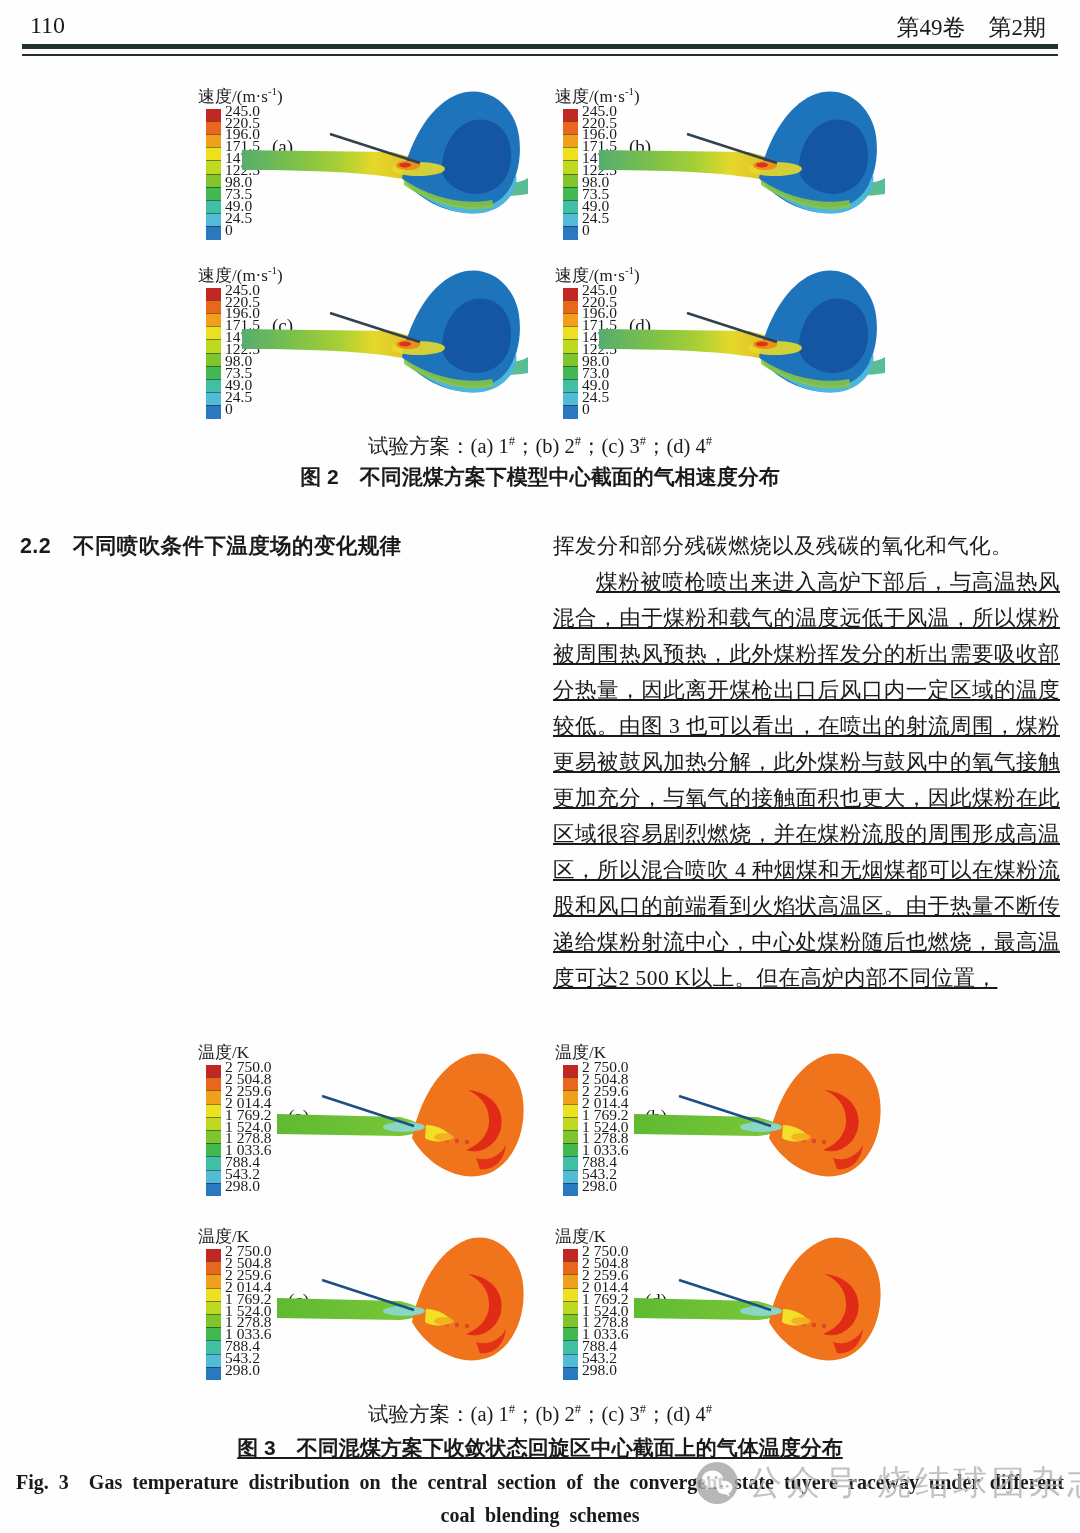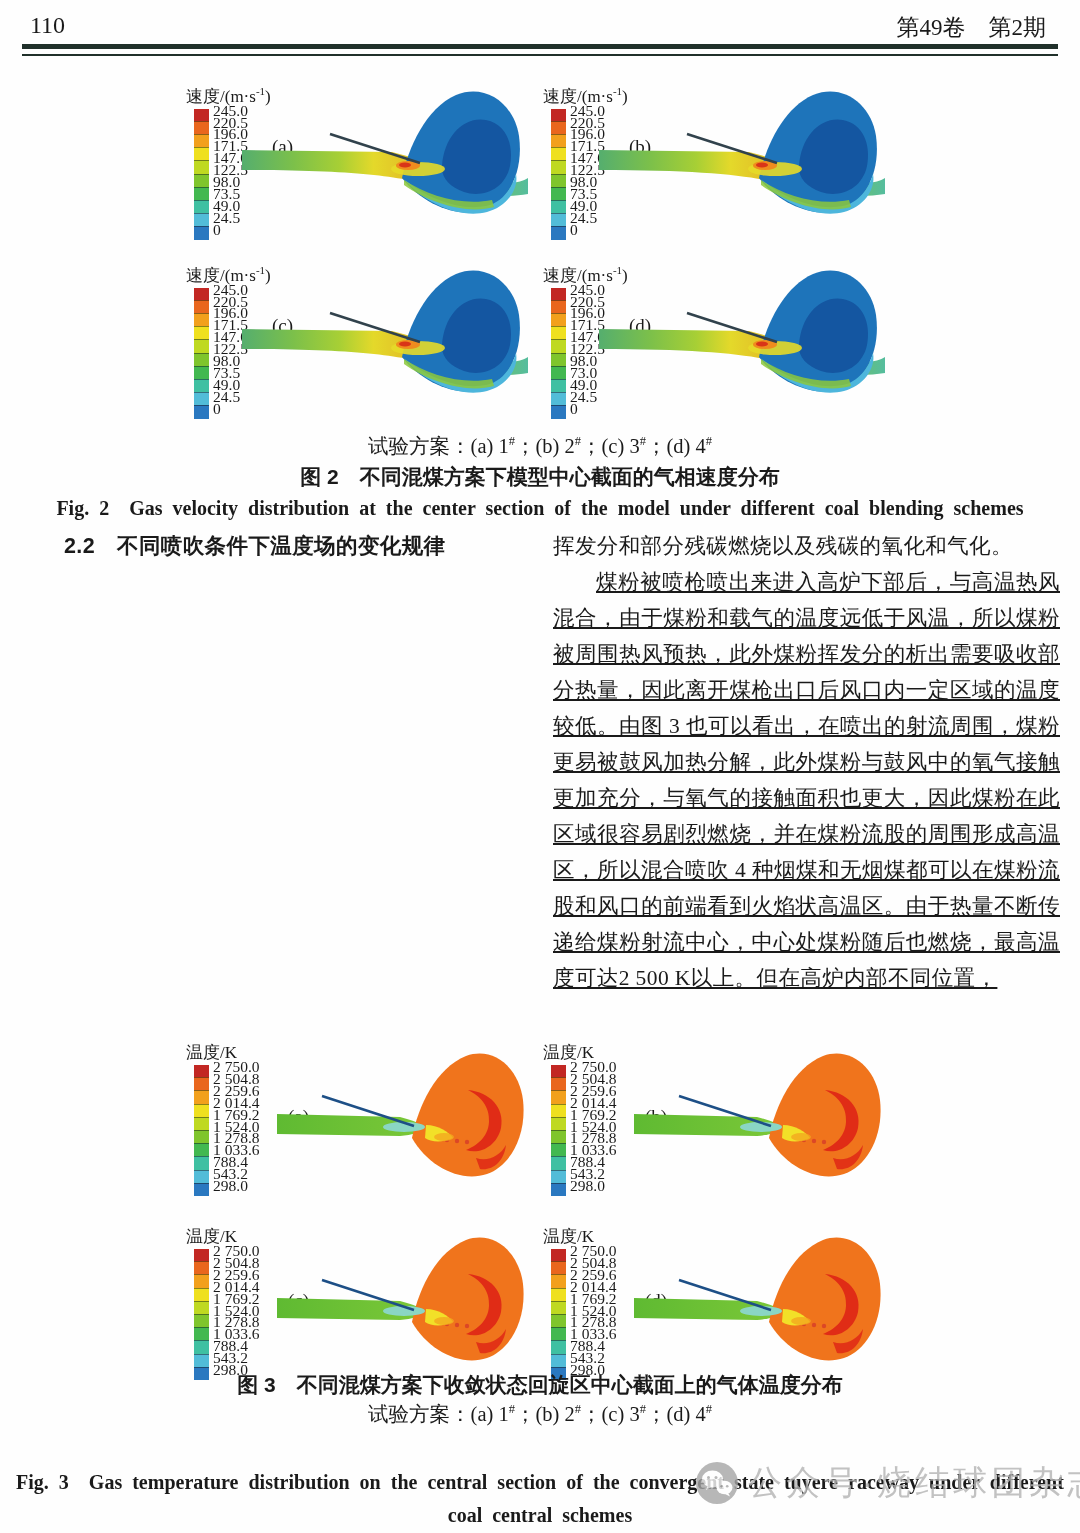--- a/index.html
+++ b/index.html
@@ -16,50 +16,50 @@
 
   
   .fig-grid{position:absolute;left:184px;width:714px;}
   #fig2-grid{top:78px;height:350px;}
   #fig3-grid{top:1040px;height:358px;}
   .panel{position:absolute;width:354px;height:174px;}
   .pos-a{left:0;top:0;} .pos-b{left:357px;top:0;}
   .pos-c{left:0;top:179px;} .pos-d{left:357px;top:179px;}
   #fig3-grid .pos-c{top:184px}#fig3-grid .pos-d{top:184px}
 
-  .legend{position:absolute;left:2px;top:3px;}
+  .legend{position:absolute;left:14px;top:3px;}
   .legend-title{font-size:17px;line-height:20px;white-space:nowrap;}
   .legend-title sup{font-size:11px;}
   .legend-row{display:flex;gap:4px;margin-top:2px;margin-left:8px;}
   .cbar{width:15px;height:131px;display:flex;flex-direction:column;}
   .cseg{flex:1;}
   .ticks{display:flex;flex-direction:column;font-size:15.5px;line-height:11.9px;margin-top:-4px;white-space:nowrap;}
   .panel-label{position:absolute;font-size:19px;}
   .vel .panel-label{left:88px;top:58px;}
   .tmp .panel-label{left:104px;top:66px;}
   .plot{position:absolute;left:58px;top:8px;}
 
   
   .caption{position:absolute;left:0;right:0;text-align:center;}
   .scheme-cap{font-size:20.5px;}
   .scheme-cap sup{font-size:12.5px;}
   #fig2-scheme{top:432px;} #fig3-scheme{top:1400px;}
   .zh-cap{font-size:21px;font-weight:bold;font-family:"Liberation Sans","DejaVu Sans",sans-serif;}
-  #fig2-zh{top:463px;} #fig3-zh{top:1371px;}
+  #fig2-zh{top:463px;} #fig3-zh{top:1434px;text-decoration:underline;}
   .en-cap{font-size:20px;font-weight:bold;word-spacing:5px;}
   #fig2-en{top:495px;} #fig3-en1{top:1469px;} #fig3-en2{top:1504px;}
 
   
   .bodycol{position:absolute;top:528px;width:507px;height:506px;overflow:hidden;
            font-size:21.5px;line-height:36px;text-align:justify;letter-spacing:.4px;}
   #col-left{left:20px;} #col-right{left:553px;}
   .bodycol p{margin:0;}
   .bodycol p.indent{text-indent:2em;text-decoration:underline;}
   .bodycol p.cn-heading{font-weight:bold;font-family:"Liberation Sans","DejaVu Sans",sans-serif;
-                        text-indent:0;margin-left:44px;}
+                        text-indent:0;}
 
   
   #watermark{position:absolute;left:694px;top:1460px;display:flex;align-items:center;gap:8px;
              z-index:5;opacity:.8;}
   #watermark .wm-text{font-size:34px;color:#b4b4b4;letter-spacing:4px;
                       font-family:"Liberation Sans","DejaVu Sans",sans-serif;white-space:nowrap;}
 </style>
 </head>
 <body>
 
@@ -255,21 +255,20 @@
       </div>
       <div class="panel-label">(d)</div>
       <svg class="plot" width="292" height="158">
           <use href="#vel-plot"></use>
         </svg>
     </div>
   </div>
 
   <div id="fig2-scheme" class="caption scheme-cap">试验方案：(a) 1<sup>#</sup>；(b) 2<sup>#</sup>；(c) 3<sup>#</sup>；(d) 4<sup>#</sup></div>
   <div id="fig2-zh" class="caption zh-cap">图 2　不同混煤方案下模型中心截面的气相速度分布</div>
-  <div id="fig2-en" class="caption en-cap">Fig. 2　Gas velocity distribution at the center section of the model under different coal blending schemes</div>
 
   <div id="col-left" class="bodycol">
       <p class="cn-heading">2.2　不同喷吹条件下温度场的变化规律</p>
     </div>
   <div id="col-right" class="bodycol">
       <p>挥发分和部分残碳燃烧以及残碳的氧化和气化。</p>
       <p class="indent">煤粉被喷枪喷出来进入高炉下部后，与高温热风混合，由于煤粉和载气的温度远低于风温，所以煤粉被周围热风预热，此外煤粉挥发分的析出需要吸收部分热量，因此离开煤枪出口后风口内一定区域的温度较低。由图 3 也可以看出，在喷出的射流周围，煤粉更易被鼓风加热分解，此外煤粉与鼓风中的氧气接触更加充分，与氧气的接触面积也更大，因此煤粉在此区域很容易剧烈燃烧，并在煤粉流股的周围形成高温区，所以混合喷吹 4 种烟煤和无烟煤都可以在煤粉流股和风口的前端看到火焰状高温区。由于热量不断传递给煤粉射流中心，中心处煤粉随后也燃烧，最高温度可达2 500 K以上。但在高炉内部不同位置，</p>
     </div>
 
   <div id="fig3-grid" class="fig-grid">
@@ -415,21 +414,21 @@
       <div class="panel-label">(d)</div>
       <svg class="plot" width="292" height="158">
           <use href="#tmp-plot"></use>
         </svg>
     </div>
   </div>
 
   <div id="fig3-scheme" class="caption scheme-cap">试验方案：(a) 1<sup>#</sup>；(b) 2<sup>#</sup>；(c) 3<sup>#</sup>；(d) 4<sup>#</sup></div>
   <div id="fig3-zh" class="caption zh-cap">图 3　不同混煤方案下收敛状态回旋区中心截面上的气体温度分布</div>
   <div id="fig3-en1" class="caption en-cap">Fig. 3　Gas temperature distribution on the central section of the convergent state tuyere raceway under different</div>
-  <div id="fig3-en2" class="caption en-cap">coal central schemes</div>
+  <div id="fig3-en2" class="caption en-cap">coal blending schemes</div>
 
   <div id="watermark">
     <svg width="46" height="46" viewBox="0 0 46 46">
       <circle cx="23" cy="23" r="21" fill="#a6a6a6"></circle>
       <ellipse cx="18.5" cy="19" rx="10.5" ry="8.5" fill="#fefefe"></ellipse>
       <path d="M14,25 L12,30 L18,26.5 Z" fill="#fefefe"></path>
       <circle cx="14.5" cy="17.5" r="1.5" fill="#a6a6a6"></circle>
       <circle cx="22" cy="17.5" r="1.5" fill="#a6a6a6"></circle>
       <ellipse cx="30.5" cy="27.5" rx="8" ry="6.8" fill="#fefefe"></ellipse>
       <path d="M34,32.5 L36,36.5 L30.5,33.8 Z" fill="#fefefe"></path>

